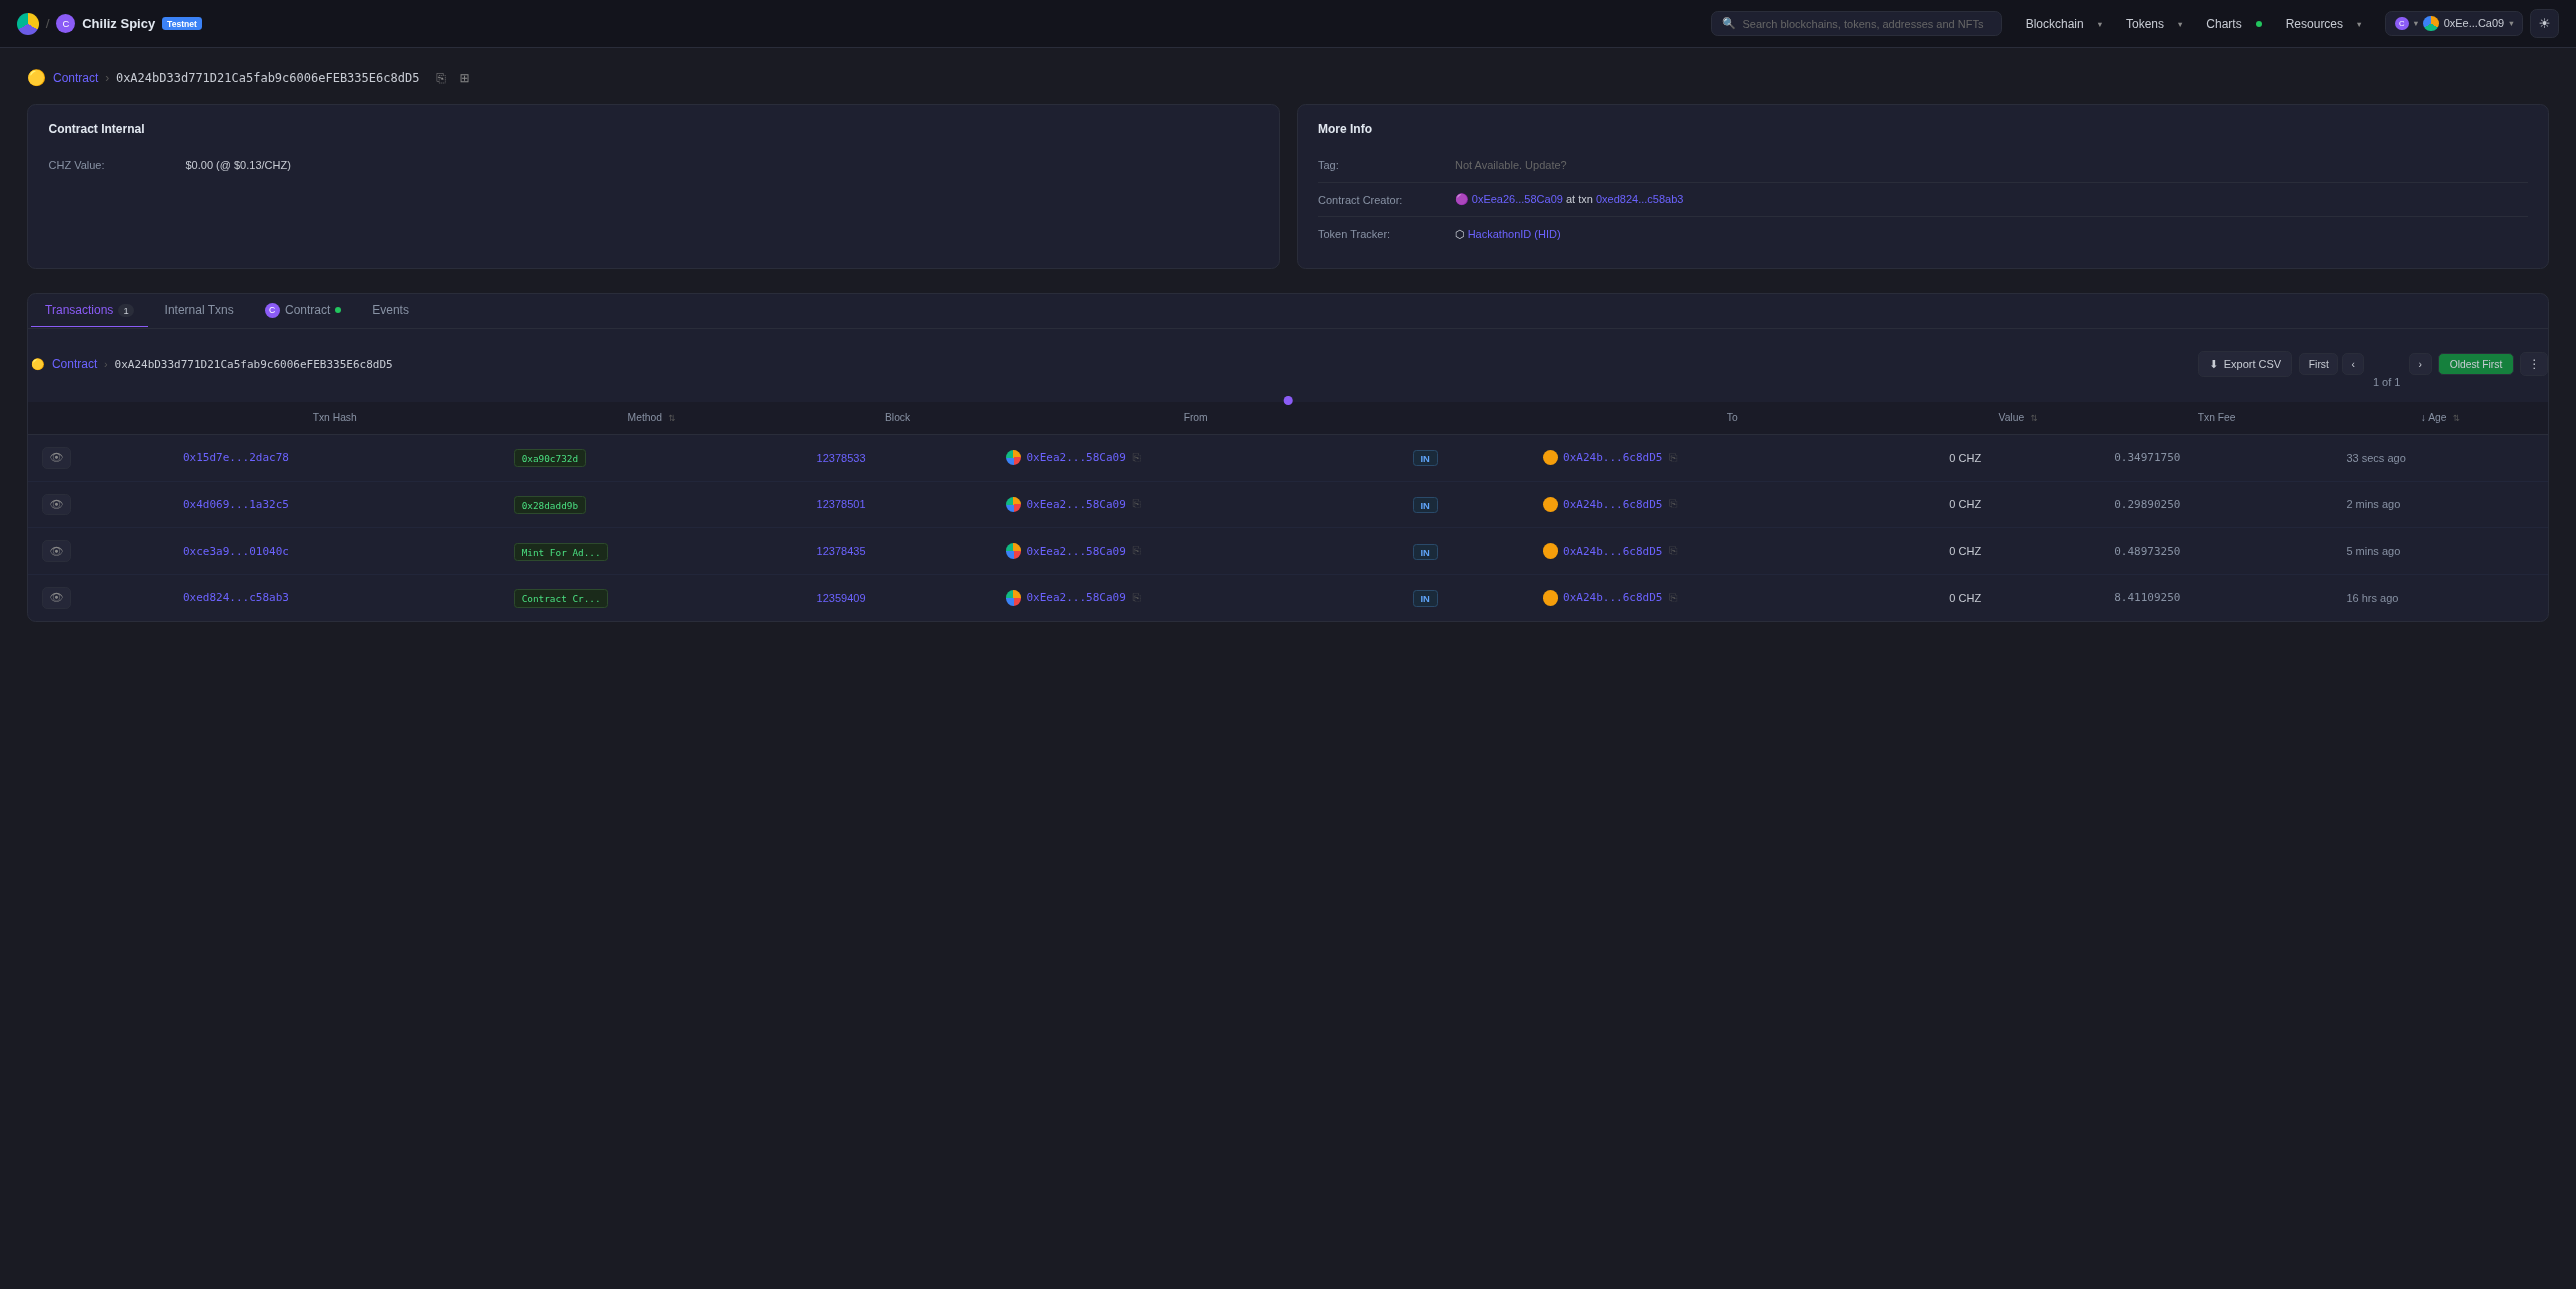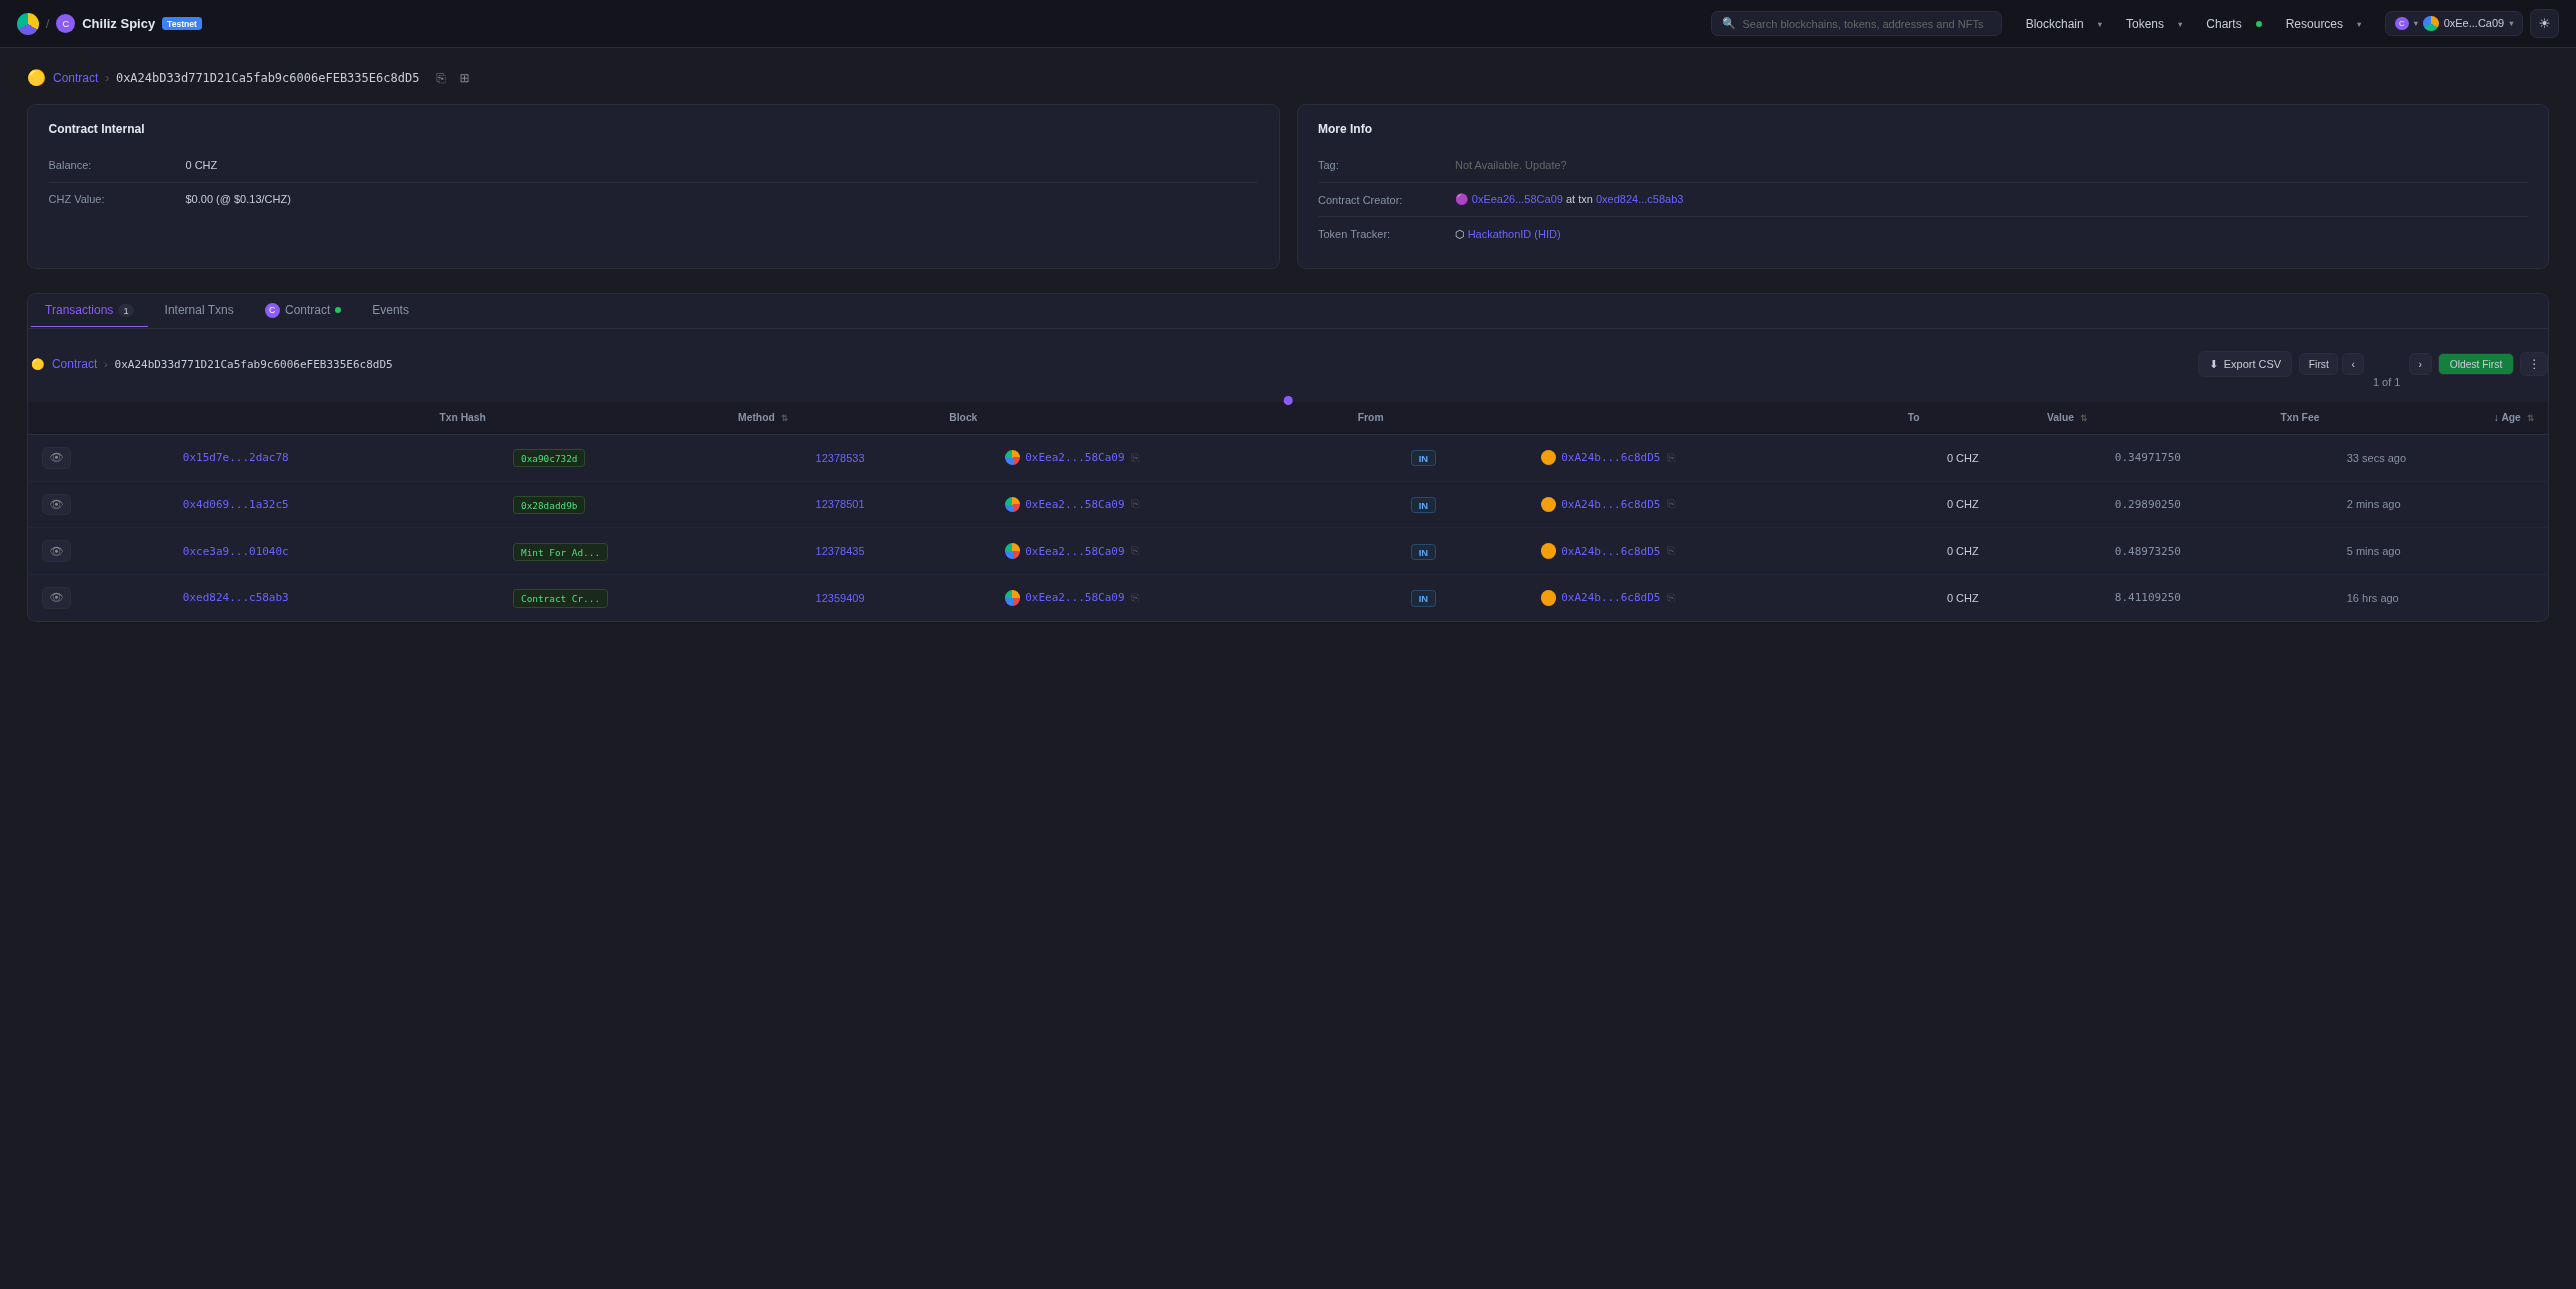--- a/index.html
+++ b/index.html
@@ -317,23 +317,23 @@
     table {
       width: 100%;
       border-collapse: collapse;
     }
     thead tr {
       background: #1a1b27;
       border-bottom: 0.9px solid #2a2d3a;
     }
     th {
       padding: 10.3px 13.7px;
-      text-align: right;
+      text-align: center;
       font-size: 10.3px;
-      font-weight: 700;
+      font-weight: 400;
       color: #8892a4;
       white-space: nowrap;
     }
     th .sort-icon {
       color: #555;
       font-size: 8.6px;
       margin-left: 3.4px;
     }
     td {
       padding: 12px 13.7px;
@@ -472,24 +472,20 @@
     <div class="breadcrumb-actions">
       <button class="icon-btn">⎘</button>
       <button class="icon-btn">⊞</button>
     </div>
   </div>
 
   <div class="overview-grid">
 
     <div class="card">
       <div class="card-title">Contract Internal</div>
-      <div class="card-row">
-        <span class="card-label">Balance:</span>
-        <span class="card-value">0 CHZ</span>
-      </div>
       <div class="card-row">
         <span class="card-label">CHZ Value:</span>
         <span class="card-value">$0.00 (@ $0.13/CHZ)</span>
       </div>
     </div>
 
     <div class="card">
       <div class="card-title">More Info</div>
       <div class="card-row">
         <span class="card-label">Tag:</span>

